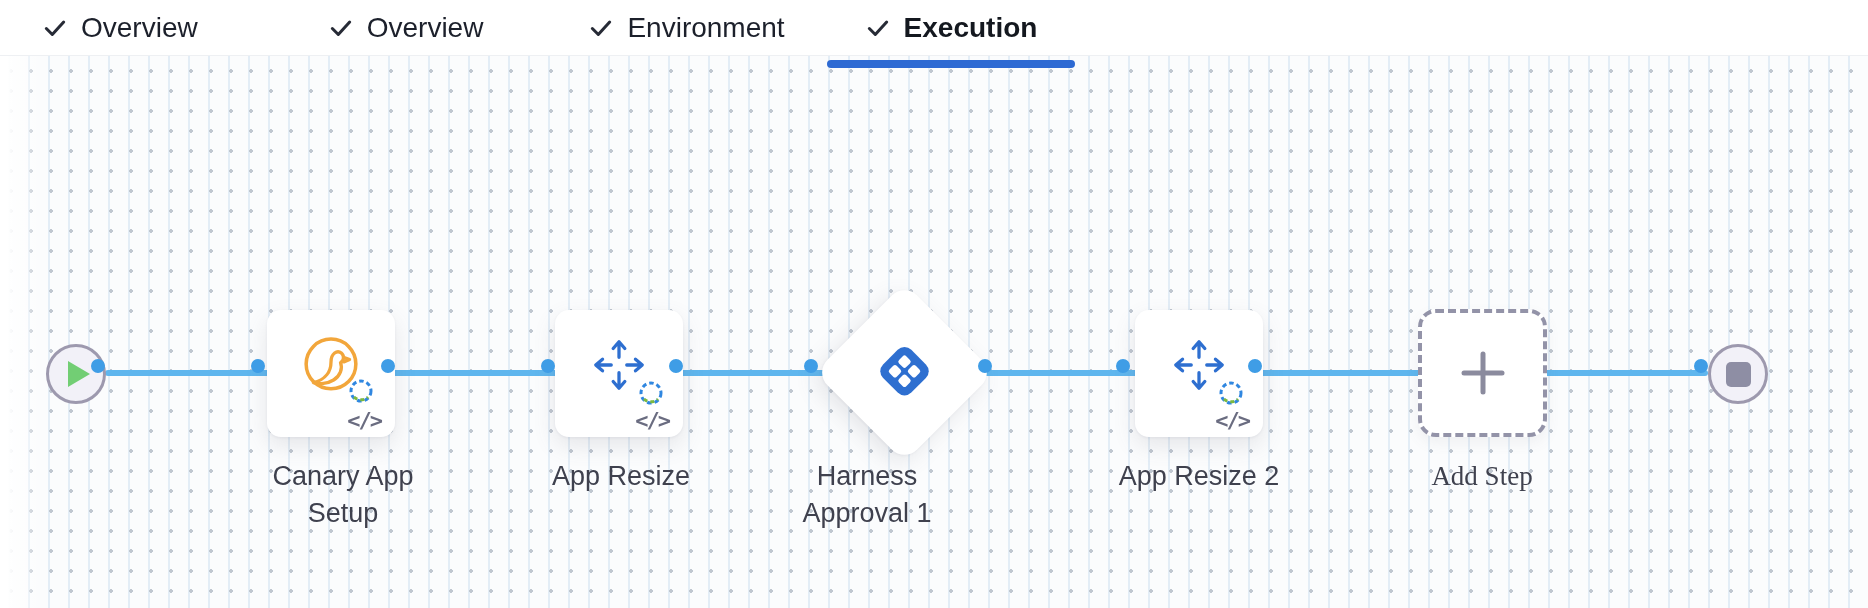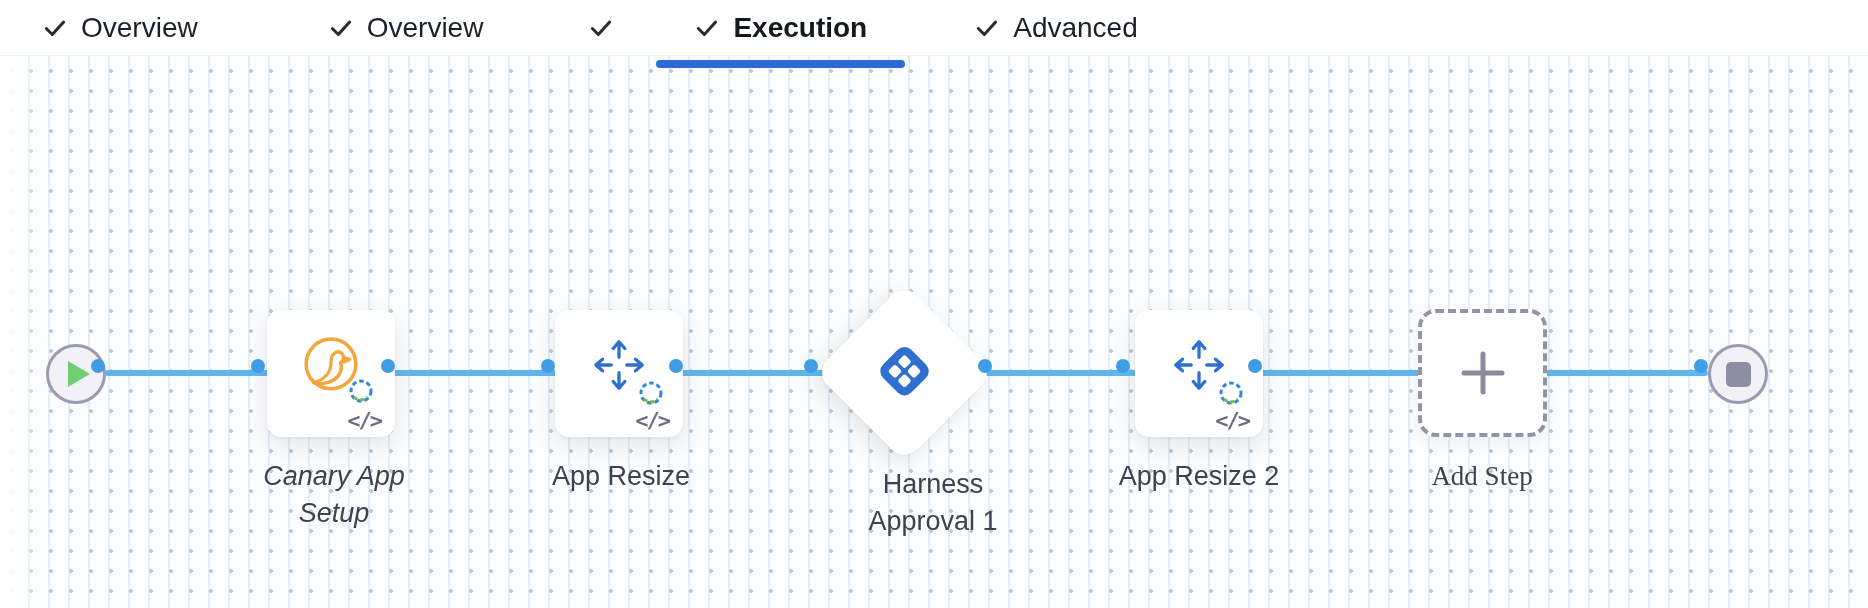--- a/index.html
+++ b/index.html
@@ -71,21 +71,21 @@
 
   
   .add-step-card { position:absolute; left:1418px; top:253px; width:129px; height:128px;
     background:#fff; border:4px dashed #9393a8; border-radius:18px; z-index:2; cursor:pointer;
     display:flex; align-items:center; justify-content:center;
     box-shadow:0 6px 14px rgba(96,97,112,0.08); }
 
   
   .node-label { position:absolute; top:402px; width:190px; text-align:center;
     font-size:27px; line-height:37px; color:#3f414e; z-index:3; }
-  .lbl-canary { left:239px;font-style:italic; } .lbl-resize1 { left:526px; } .lbl-approval { left:838px;margin-top:8px; }
+  .lbl-canary { left:248px; } .lbl-resize1 { left:526px; } .lbl-approval { left:772px; }
   .lbl-resize2 { left:1104px; } .lbl-addstep { left:1387px;font-family:Liberation Serif, serif; }
 </style>
 </head>
 <body>
 
 <div class="stage">
 
   <div class="tabbar">
     <div class="tab">
       <svg class="check" viewBox="0 0 24 24">
@@ -96,33 +96,28 @@
     <div class="tab">
       <svg class="check" viewBox="0 0 24 24">
           <path d="M4 12.5 L9.5 18 L20 6.5" fill="none" stroke="#272b36" stroke-width="2.8" stroke-linecap="round" stroke-linejoin="round"></path>
         </svg>
       <span>Overview</span>
     </div>
     <div class="tab">
       <svg class="check" viewBox="0 0 24 24">
           <path d="M4 12.5 L9.5 18 L20 6.5" fill="none" stroke="#272b36" stroke-width="2.8" stroke-linecap="round" stroke-linejoin="round"></path>
         </svg>
+      <span>Environment</span>
     </div>
     <div class="tab active">
       <svg class="check" viewBox="0 0 24 24">
           <path d="M4 12.5 L9.5 18 L20 6.5" fill="none" stroke="#272b36" stroke-width="2.8" stroke-linecap="round" stroke-linejoin="round"></path>
         </svg>
       <span>Execution</span>
       <span class="active-underline"></span>
-    </div>
-    <div class="tab">
-      <svg class="check" viewBox="0 0 24 24">
-          <path d="M4 12.5 L9.5 18 L20 6.5" fill="none" stroke="#272b36" stroke-width="2.8" stroke-linecap="round" stroke-linejoin="round"></path>
-        </svg>
-      <span>Advanced</span>
     </div>
   </div>
 
   <div class="canvas">
 
     <div class="connector-line"></div>
 
     <div class="port p0"></div>
     <div class="port p1"></div>
     <div class="port p2"></div>

